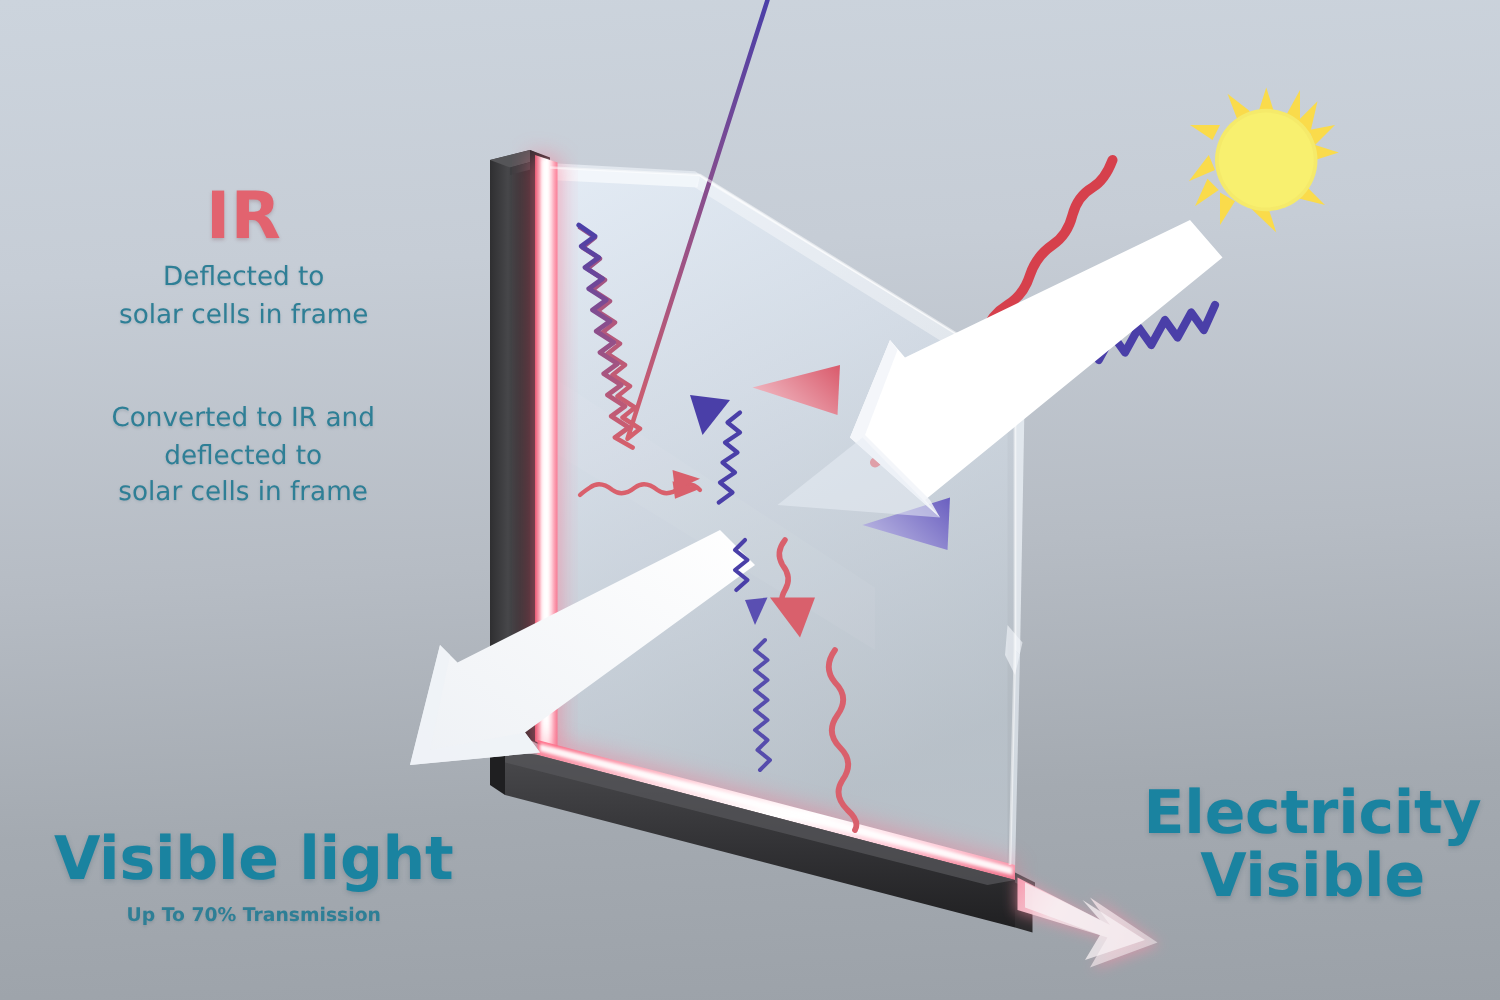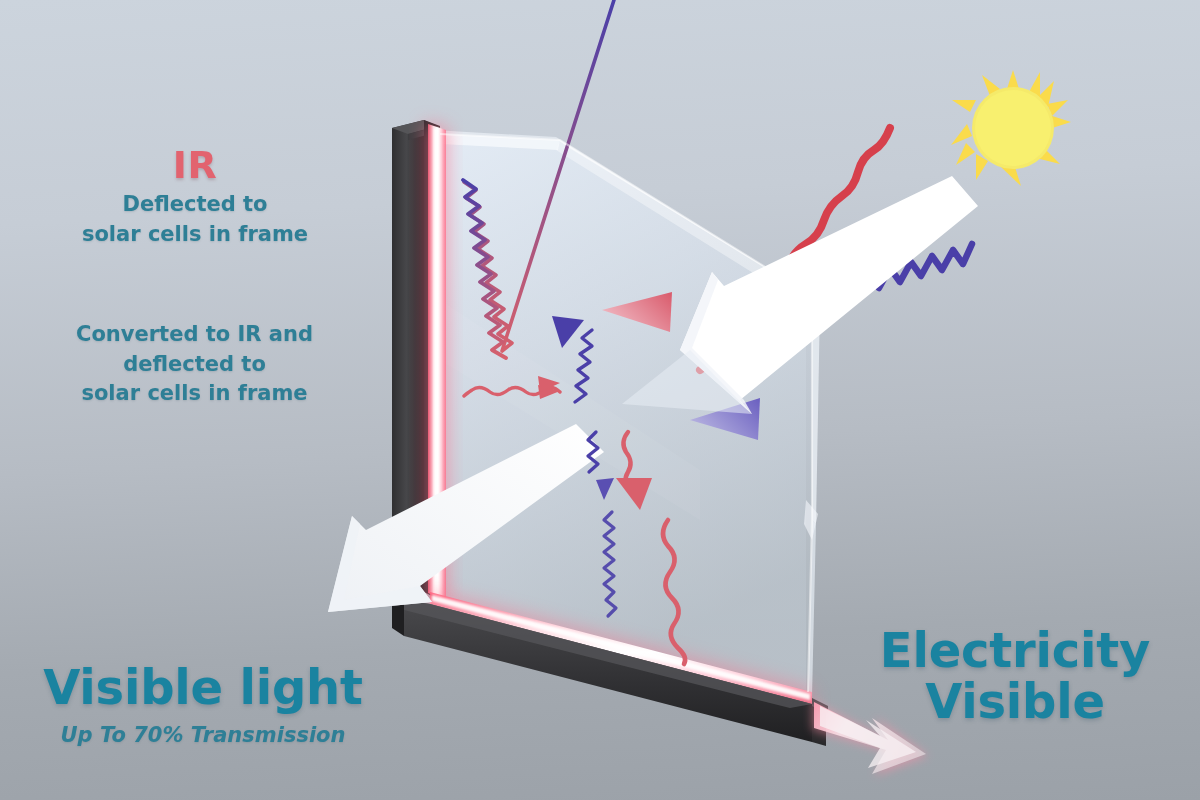--- a/index.html
+++ b/index.html
@@ -14,50 +14,49 @@
     overflow: hidden;
     font-family: "DejaVu Sans", "Liberation Sans", sans-serif;
     background: linear-gradient(177deg, #ccd4dd 0%, #c6cdd6 26%, #b6bcc4 55%, #a4aab1 78%, #9ba1a8 100%);
   }
   #scene { position: absolute; inset: 0; }
 
   
   .txt { position: absolute; text-align: center; line-height: 1.22; }
 
   .hdr-ir {
-    font-size: 38px; font-weight: 700; letter-spacing: .5px;
+    font-size: 52px; font-weight: 700; letter-spacing: .5px;
     color: #e2636f;
     text-shadow: 0 2px 3px rgba(120,70,80,.28);
   }
   .hdr-uv {
     font-size: 46px; font-weight: 700; letter-spacing: .5px;
     color: #6b5fc4;
     text-shadow: 0 2px 3px rgba(70,60,130,.28);
   }
   .sub {
-    font-size: 21px; font-weight: 700;
+    font-size: 21px; font-weight: 400;
     color: #2e7f96;
     text-shadow: 0 1px 2px rgba(90,110,125,.25);
   }
   .big {
     font-size: 48px; font-weight: 700; letter-spacing: -.2px;
     color: #1a83a0;
     text-shadow: 0 2px 4px rgba(60,90,105,.3);
   }
   .small-cap {
-    font-size: 21px; font-weight: 700;
+    font-size: 15px; font-weight: 700;
     color: #2e7f96;
     text-shadow: 0 1px 2px rgba(90,110,125,.25);
-    font-style: italic;
   }
 
   #ir-block   { left: 40px;  top: 142px; width: 310px; }
   #uv-block   { left: 32px;  top: 318px; width: 325px; }
   #vis-block  { left: 8px;   top: 622px; width: 390px; margin-top: 36px; }
-  #elec-block { left: 870px; top: 625px; width: 290px; }
+  #elec-block { left: 905px; top: 625px; width: 290px; }
 
   #ir-block .sub, #uv-block .sub { margin-top: 4px; }
   #vis-block .small-cap { margin-top: 6px; }
   #elec-block .big { line-height: 1.06; }
 </style>
 </head>
 <body>
 
 <div id="stage">
 

